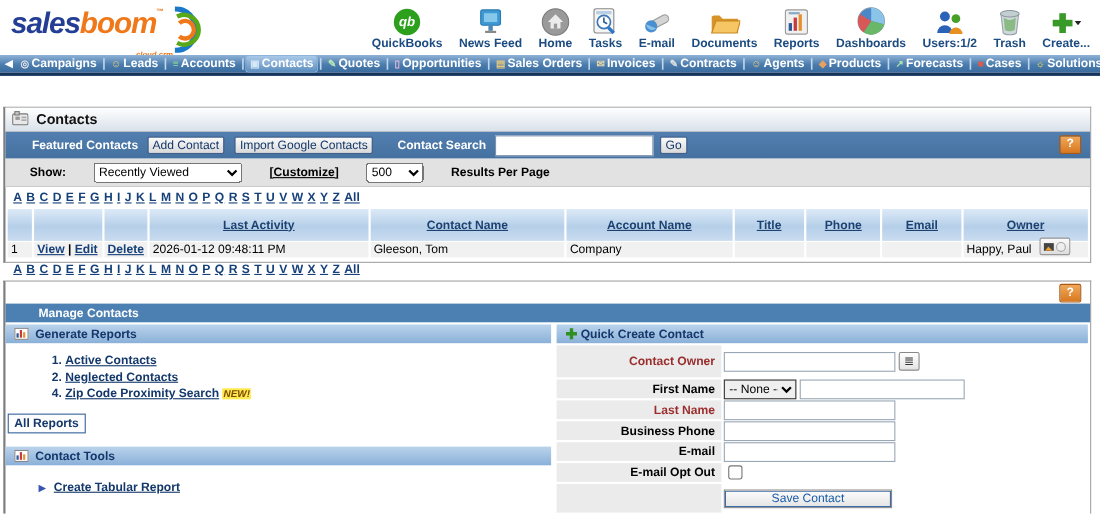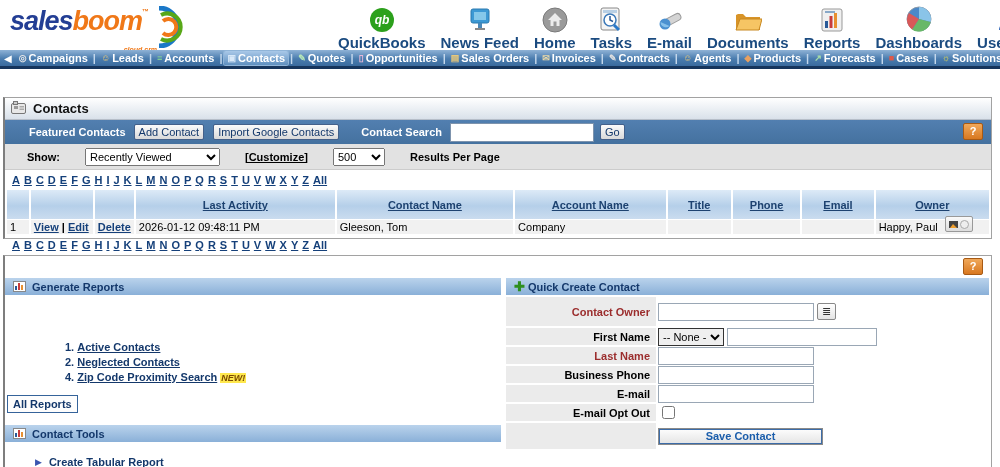--- a/index.html
+++ b/index.html
@@ -10,21 +10,21 @@
   #header{position:absolute;top:0;left:0;width:1000px;height:50px;background:#fff;}
   #logo{position:absolute;left:10px;top:6px;cursor:pointer;}
   .logo-line{display:flex;align-items:flex-start;}
   .logo-text{font-size:27px;font-weight:bold;font-style:italic;letter-spacing:-1px;line-height:30px;}
   .logo-sales{color:#233e94;} .logo-boom{color:#f07818;}
   .logo-tm{font-size:7px;color:#f07818;font-weight:bold;margin-top:2px;}
   .logo-sub{font-size:7px;font-weight:bold;font-style:italic;color:#f07818;text-align:right;margin-top:-4px;margin-right:28px;}
   #toolbar{position:absolute;left:338px;top:5px;display:flex;align-items:flex-end;gap:15px;}
   .tool{display:flex;flex-direction:column;align-items:center;cursor:pointer;}
   .ticon{height:28px;display:flex;align-items:flex-end;justify-content:center;}
-  .tlabel{color:#1b4b80;font-weight:600;font-size:15px;margin-top:1px;white-space:nowrap;}
+  .tlabel{color:#1b4b80;font-weight:600;font-size:11px;margin-top:1px;white-space:nowrap;}
   
   #nav{position:absolute;top:50px;left:0;width:1000px;height:19px;
        background:linear-gradient(#8fb2d6,#4a7cae 55%,#3a6b9e);
        border-bottom:3px solid #16355c;display:flex;align-items:center;padding:0;box-sizing:border-box;}
   .nav-arrow{color:#fff;font-size:10px;padding:0 4px;cursor:pointer;}
   #nav-tabs{display:flex;align-items:center;white-space:nowrap;}
   .tab{color:#fff;font-weight:bold;font-size:11px;padding:1px 3px;display:inline-flex;align-items:center;gap:2px;cursor:pointer;border-radius:2px;}
   .tab.sel{background:linear-gradient(#a9c8e8,#5f90c0);box-shadow:0 0 0 1px #8fb4d8;}
   .navicon{font-size:9px;line-height:9px;font-style:normal;}
   .tsep{color:#c3d7ec;font-weight:bold;padding:0 2px;}
@@ -62,21 +62,21 @@
   .p2-strip{height:20px;position:relative;}
   .managebar{height:17px;background:#4d80b2;color:#fff;font-weight:bold;display:flex;align-items:center;padding-left:30px;}
   .p2-cols{display:flex;gap:5px;padding-top:2px;}
   .col-left{width:496px;}
   .col-right{flex:1;min-width:0;padding-right:2px;}
   .secbar{height:17px;background:linear-gradient(#bad3ec,#8ab0d8);display:flex;align-items:center;gap:6px;
           padding-left:8px;color:#14386b;font-weight:bold;}
   .chart-ic{width:13px;height:11px;background:#fff;border:1px solid #888;display:inline-flex;align-items:flex-end;gap:1px;padding:1px;box-sizing:border-box;}
   .chart-ic i{display:block;width:2px;}
   .plus-ic{color:#2f8f1f;font-weight:bold;font-size:13px;line-height:13px;}
-  .rlist{padding:10px 0 0 60px;margin-top:36px;}
+  .rlist{padding:10px 0 0 42px;}
   .rlist .ritem{margin-bottom:3px;}
   .rlist b{color:#14386b;}
   .rlist a{color:#14386b;font-weight:bold;text-decoration:underline;}
   .new-badge{background:#ffe84d;color:#7a4a00;font-weight:bold;font-style:italic;font-size:9px;padding:0 1px;margin-left:3px;}
   .all-reports{margin:9px 0 0 2px;background:#fdfdfd;border:1px solid #35639a;color:#14386b;font-weight:bold;
                font-size:11px;font-family:"Liberation Sans",sans-serif;padding:2px 5px;cursor:pointer;}
   .tools-sec{margin-top:12px;}
   .tlist{padding:14px 0 0 30px;}
   .titem{margin-bottom:8px;display:flex;align-items:center;gap:7px;}
   .titem .tri{color:#3a55b0;font-size:9px;}
@@ -88,22 +88,22 @@
           font-weight:bold;color:#000;}
   .qlabel.req{color:#9b2d2d;}
   .qrow.tall{height:29px;} .qrow.tall .qlabel{padding-top:9px;}
   .qrow{height:17px;}
   .qfield{background:#fff;flex:1;display:flex;align-items:center;gap:3px;padding-left:2px;}
   .qinput{width:150px;height:14px;border:1px solid #9aa7b5;font-size:11px;}
   .qselect{width:66px;height:18px;border:1px solid #333;}
   .lookup{width:17px;height:15px;border:1px solid #888;background:linear-gradient(#fff,#e4e4e4);border-radius:2px;
           display:inline-flex;align-items:center;justify-content:center;font-size:11px;color:#333;cursor:pointer;}
   .qsave-row{height:26px;}
-  .save-btn{width:165px;height:17px;background:linear-gradient(#fdfdfd,#e4e4e4);border:1px solid #8a8a8a;
-            box-shadow:inset 0 0 0 1px #3c6ca8;color:#1a5dab;font-weight:bold;font-size:11px;
+  .save-btn{width:153px;height:17px;background:linear-gradient(#fdfdfd,#e4e4e4);border:1px solid #8a8a8a;
+            box-shadow:inset 0 0 0 1px #3c6ca8;color:#1a5dab;font-weight:normal;font-size:11px;
             font-family:"Liberation Sans",sans-serif;cursor:pointer;}
 </style>
 </head>
 <body>
 
 <div id="page">
 
   <div id="header">
     <div id="logo">
       <div class="logo-line">
@@ -405,20 +405,23 @@
     <div class="mini-btn">
       <span class="mini-photo"></span>
       <span class="mini-dot"></span>
     </div>
   </div>
 
   <div id="panel2" class="panel">
     <div class="p2-strip">
       <span class="help-btn" style="top:2px;">?</span>
     </div>
+    <div class="managebar">
+      <span>Manage Contacts</span>
+    </div>
     <div class="p2-cols">
       <div class="col-left">
         <div class="secbar">
           <span class="chart-ic">
               <i style="height:4px;background:#2a5a98;"></i>
               <i style="height:7px;background:#c83c3c;"></i>
               <i style="height:5px;background:#e89030;"></i>
             </span>
           <span>Generate Reports</span>
         </div>

